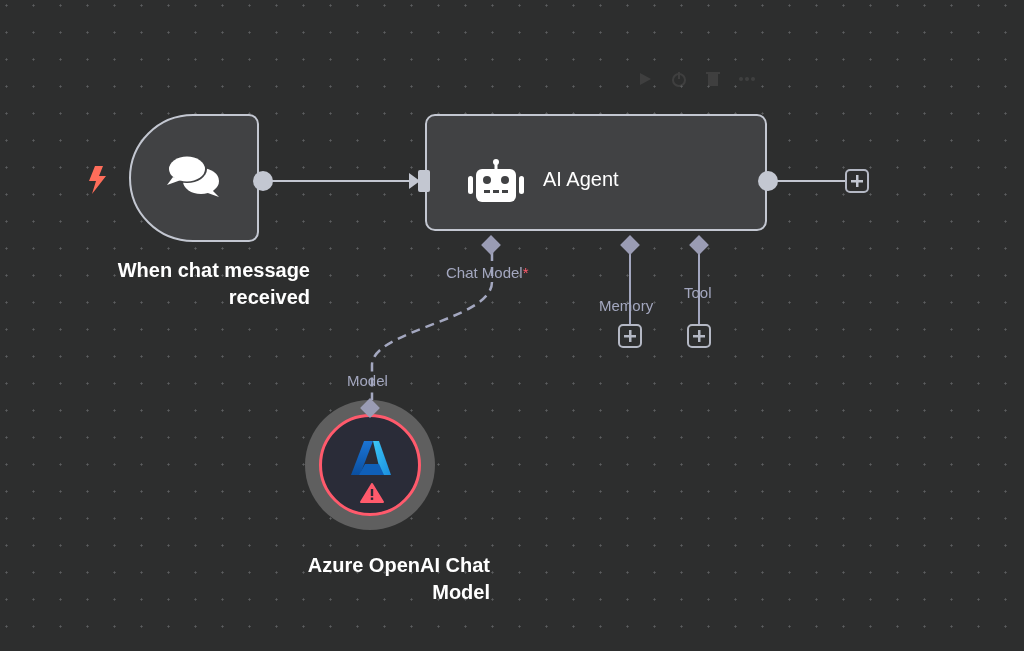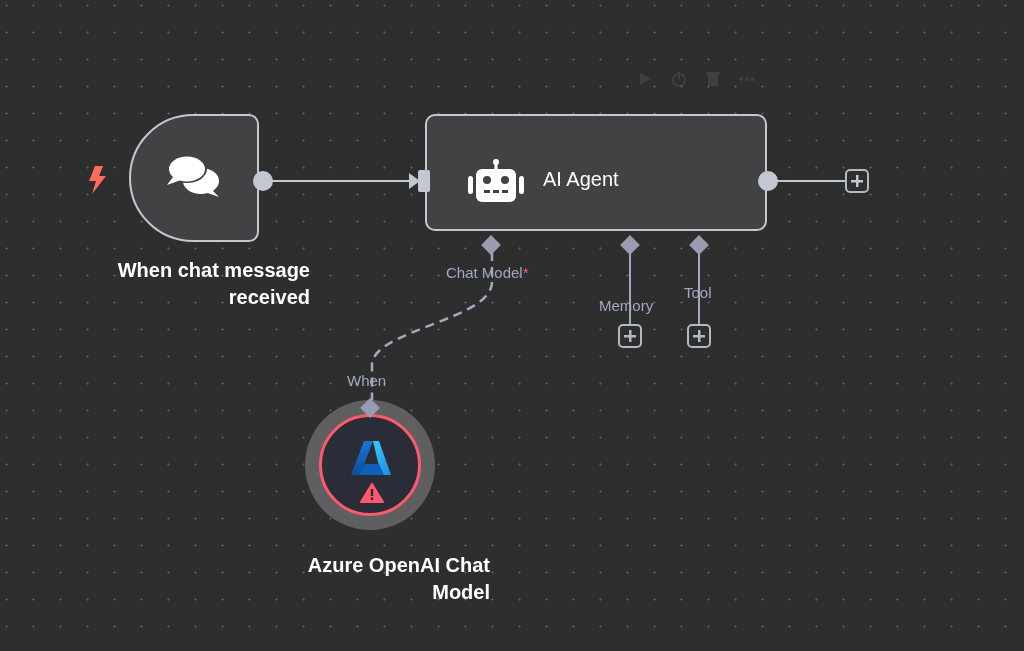--- a/index.html
+++ b/index.html
@@ -149,21 +149,21 @@
       <rect x="1" y="6" width="12" height="2.5" fill="#b4b8c4"></rect>
     </svg>
 </div>
 <div class="abs plus-btn" style="left:687px;top:324px;">
   <svg width="14" height="14">
       <rect x="6" y="1" width="2.5" height="12" fill="#b4b8c4"></rect>
       <rect x="1" y="6" width="12" height="2.5" fill="#b4b8c4"></rect>
     </svg>
 </div>
 
-<div class="abs handle-label" style="left:347px;top:372px;">When</div>
+<div class="abs handle-label" style="left:347px;top:372px;">Model</div>
 <div class="abs model-node">
   <div class="model-inner">
     <span class="abs" style="left:29px;top:23px;">
       <svg width="40" height="36" viewBox="0 0 40 36">
         <defs>
           <linearGradient id="az1" x1="0" y1="0" x2="0" y2="1">
               <stop offset="0" stop-color="#1b74d4"></stop>
               <stop offset="1" stop-color="#0a4fa0"></stop>
             </linearGradient>
           <linearGradient id="az2" x1="0" y1="0" x2="1" y2="1">

